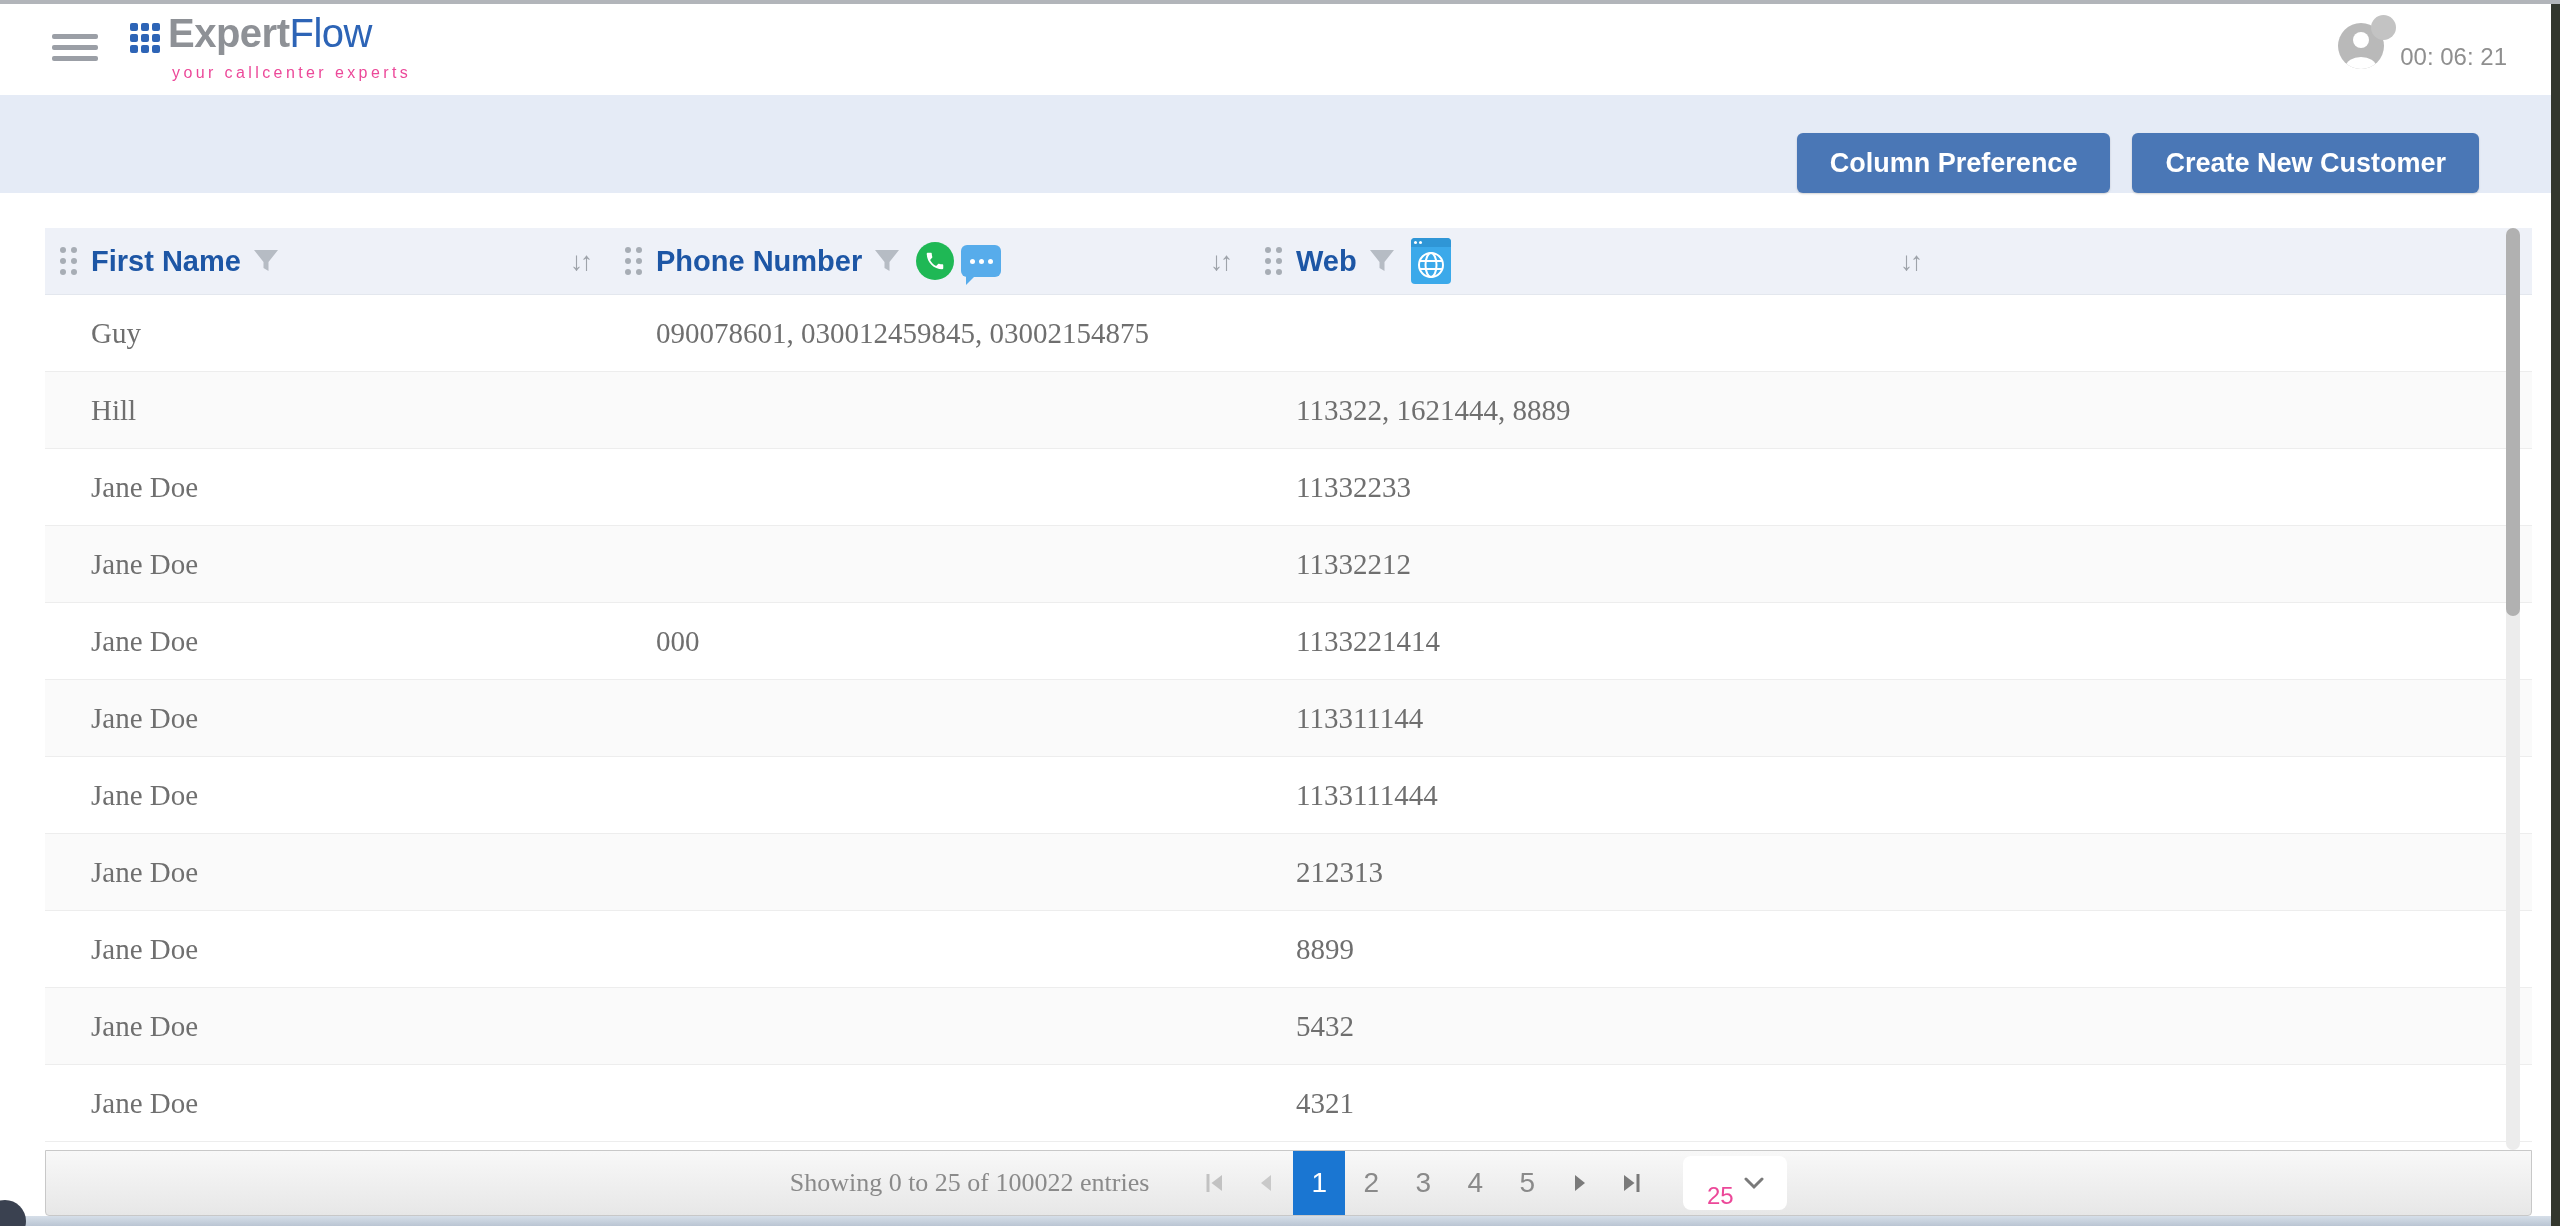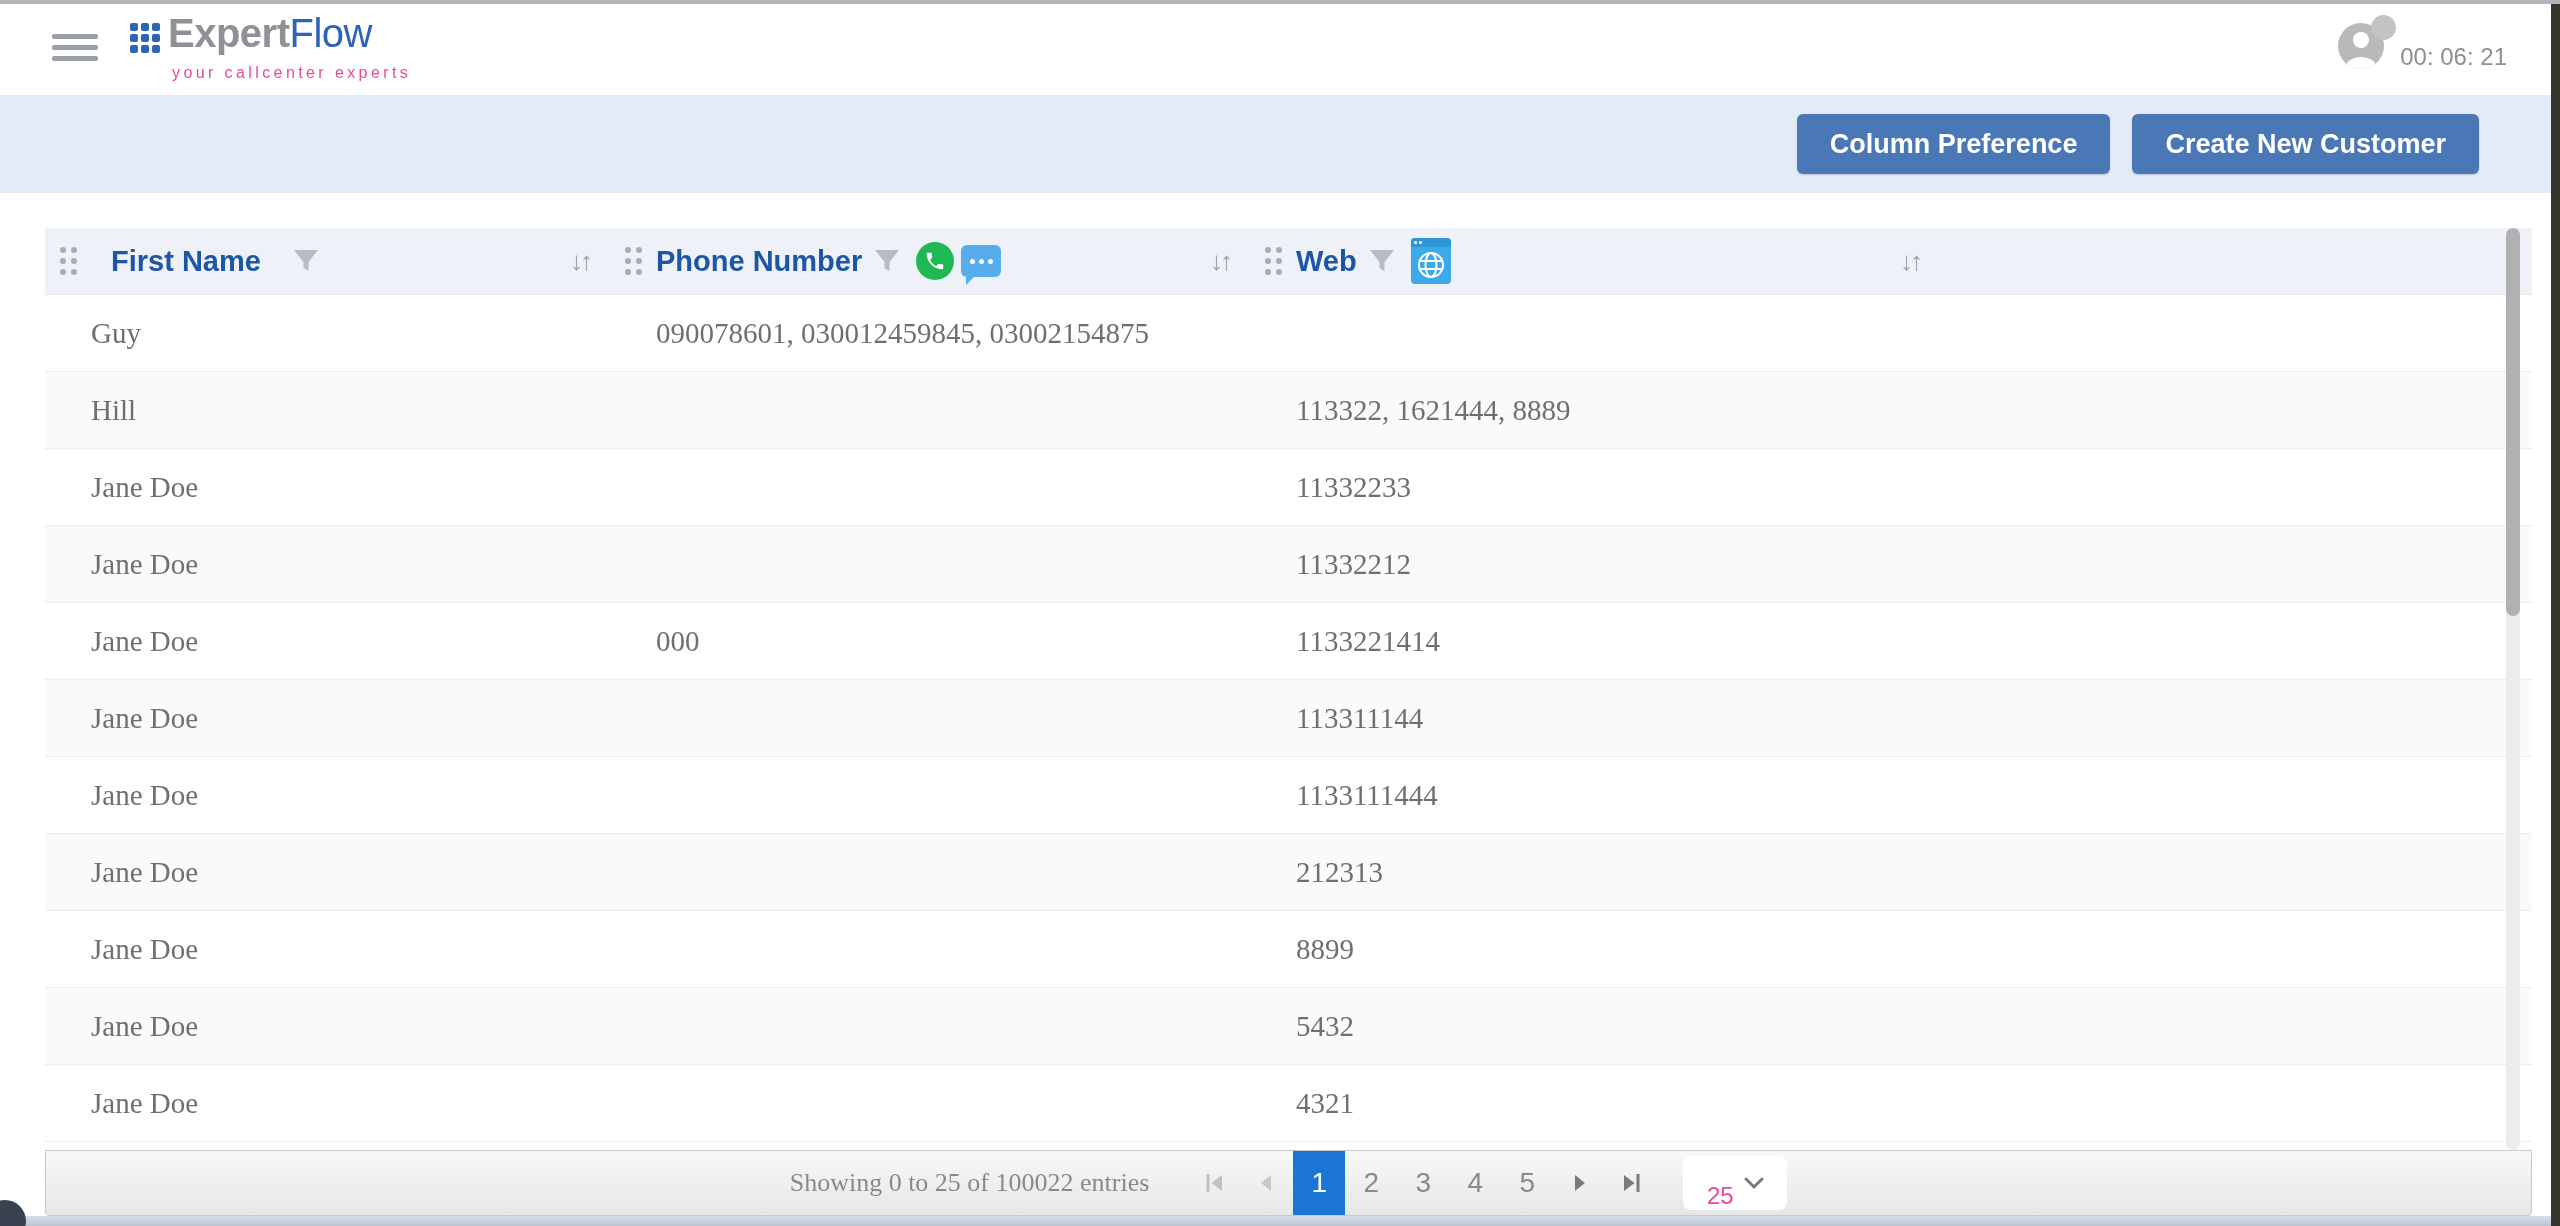--- a/index.html
+++ b/index.html
@@ -39,29 +39,29 @@
   .avatar-circle { width:46px; height:46px; border-radius:50%; background:#b9b9b9; position:relative; overflow:hidden; }
   .avatar-head { position:absolute; left:50%; top:9px; transform:translateX(-50%); width:16px; height:16px;
                  border-radius:50%; background:#fff; }
   .avatar-body { position:absolute; left:50%; bottom:-6px; transform:translateX(-50%); width:30px; height:18px;
                  border-radius:50% 50% 0 0; background:#fff; }
   .avatar-badge { position:absolute; right:-10px; top:-8px; width:25px; height:25px; border-radius:50%; background:#c3c3c3; }
   .timer { font-size:24px; color:#8f8f8f; margin-left:14px; white-space:nowrap; }
 
   
   .band { position:absolute; top:95px; left:0; right:9px; height:98px; background:#e5ebf6;
-          display:flex; align-items:center; justify-content:flex-end; padding-right:72px; gap:22px; }
+          display:flex; align-items:flex-end; justify-content:flex-end; padding-right:72px; gap:22px; }
   .btn { height:60px; padding:0 33px; background:#4a77b6; border:none; border-radius:6px;
          color:#fff; font-weight:bold; font-size:27px; font-family:"Liberation Sans",sans-serif;
          box-shadow:0 1px 2px rgba(0,0,0,.18); cursor:pointer; }
 
   
   .table { position:absolute; left:45px; top:228px; width:2487px; }
   .thead { display:flex; height:67px; background:#eef1f8; border-bottom:1px solid #e3e7ee; align-items:center; }
-  .col-1 { width:565px;gap:20px; } .col-2 { width:640px; } .col-3 { width:690px; } .col-4 { flex:1; }
+  .col-1 { width:565px; } .col-2 { width:640px; } .col-3 { width:690px; } .col-4 { flex:1; }
   .th { display:flex; align-items:center; height:100%; padding-left:15px; }
   .th-label { color:#1d56a5; font-weight:bold; font-size:29px; margin-left:14px; white-space:nowrap; }
 
   .drag-dots { display:grid; grid-template-columns:repeat(2,6px); grid-gap:5px; cursor:grab; }
   .drag-dots i { width:6px; height:6px; border-radius:50%; background:#a7adb5; display:block; }
 
   .funnel { margin-left:12px; cursor:pointer; }
   .sort { margin-left:auto; margin-right:20px; font-size:26px; color:#9ea3aa; letter-spacing:-3px; cursor:pointer; white-space:nowrap; }
 
   .chan-icons { display:flex; align-items:center; margin-left:16px; gap:7px; }

